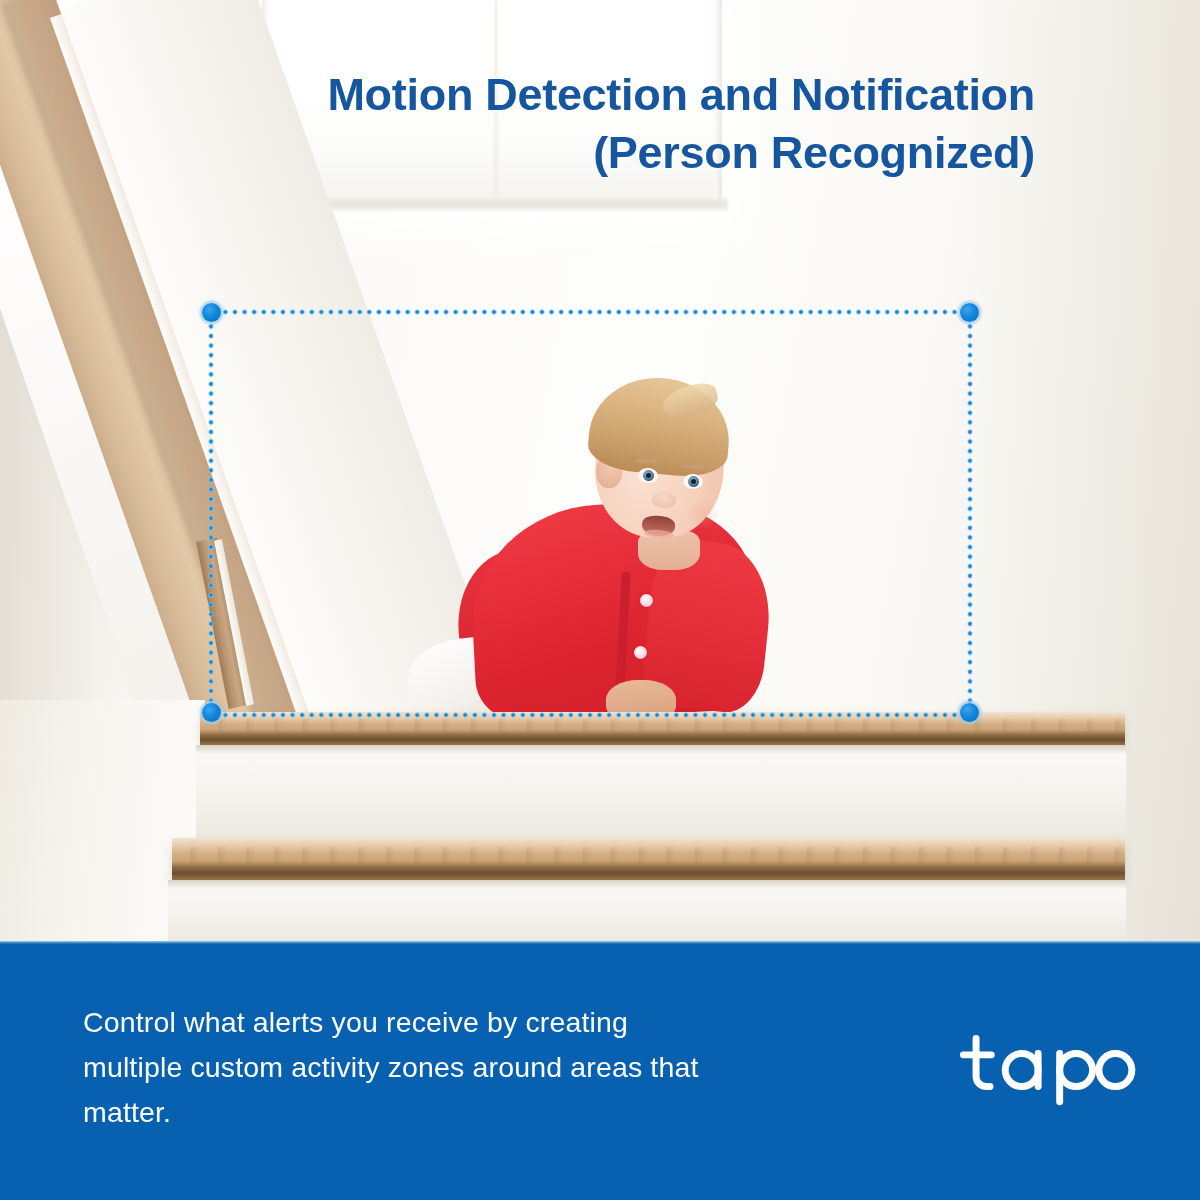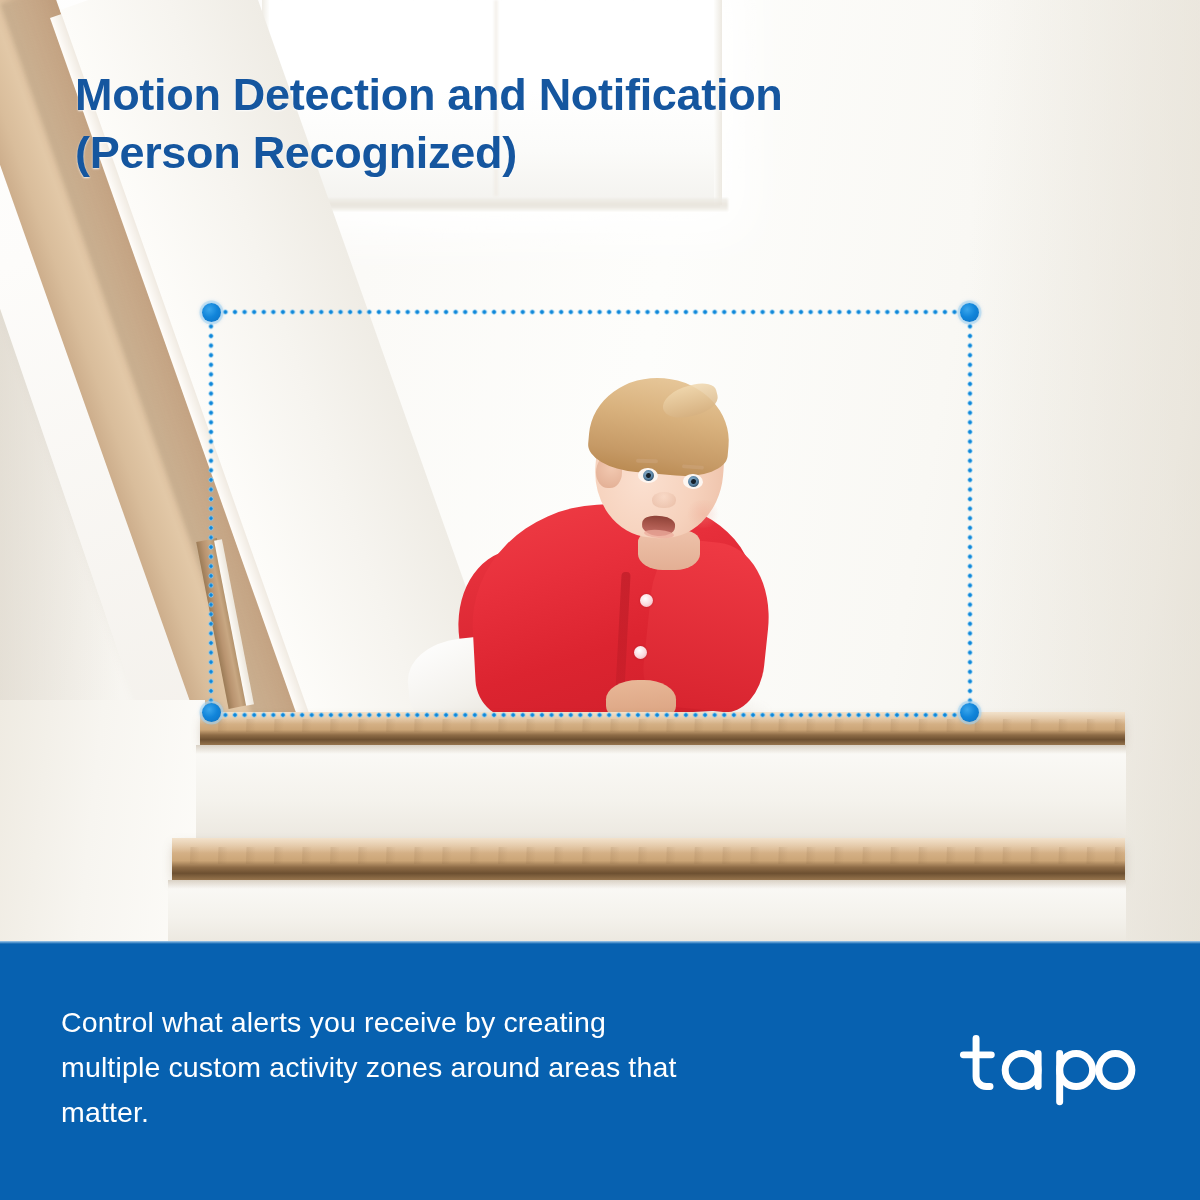--- a/index.html
+++ b/index.html
@@ -434,34 +434,35 @@
     left: 75px; top: 66px;
     width: 960px;
     color: #15569f;
     font-family: "Liberation Sans", sans-serif;
     font-weight: bold;
     font-size: 45px;
     line-height: 58px;
     letter-spacing: -0.3px;
     text-shadow: 0 1px 2px rgba(255,255,255,.85);
     white-space: pre-line;
+    text-align: right;
   }
 
   
   .footer {
     position: absolute;
     left: 0; top: 941px;
     width: 1200px; height: 259px;
     background: #0761b0;
     display: flex;
     align-items: center;
   }
   .footer-caption {
     position: absolute;
-    left: 61px; top: 1000px;
+    left: 83px; top: 1000px;
     width: 810px;
     color: #ffffff;
     font-family: "Liberation Sans", sans-serif;
     font-size: 28.5px;
     line-height: 45px;
     letter-spacing: .15px;
     white-space: pre-line;
   }
   .brand {
     position: absolute;

